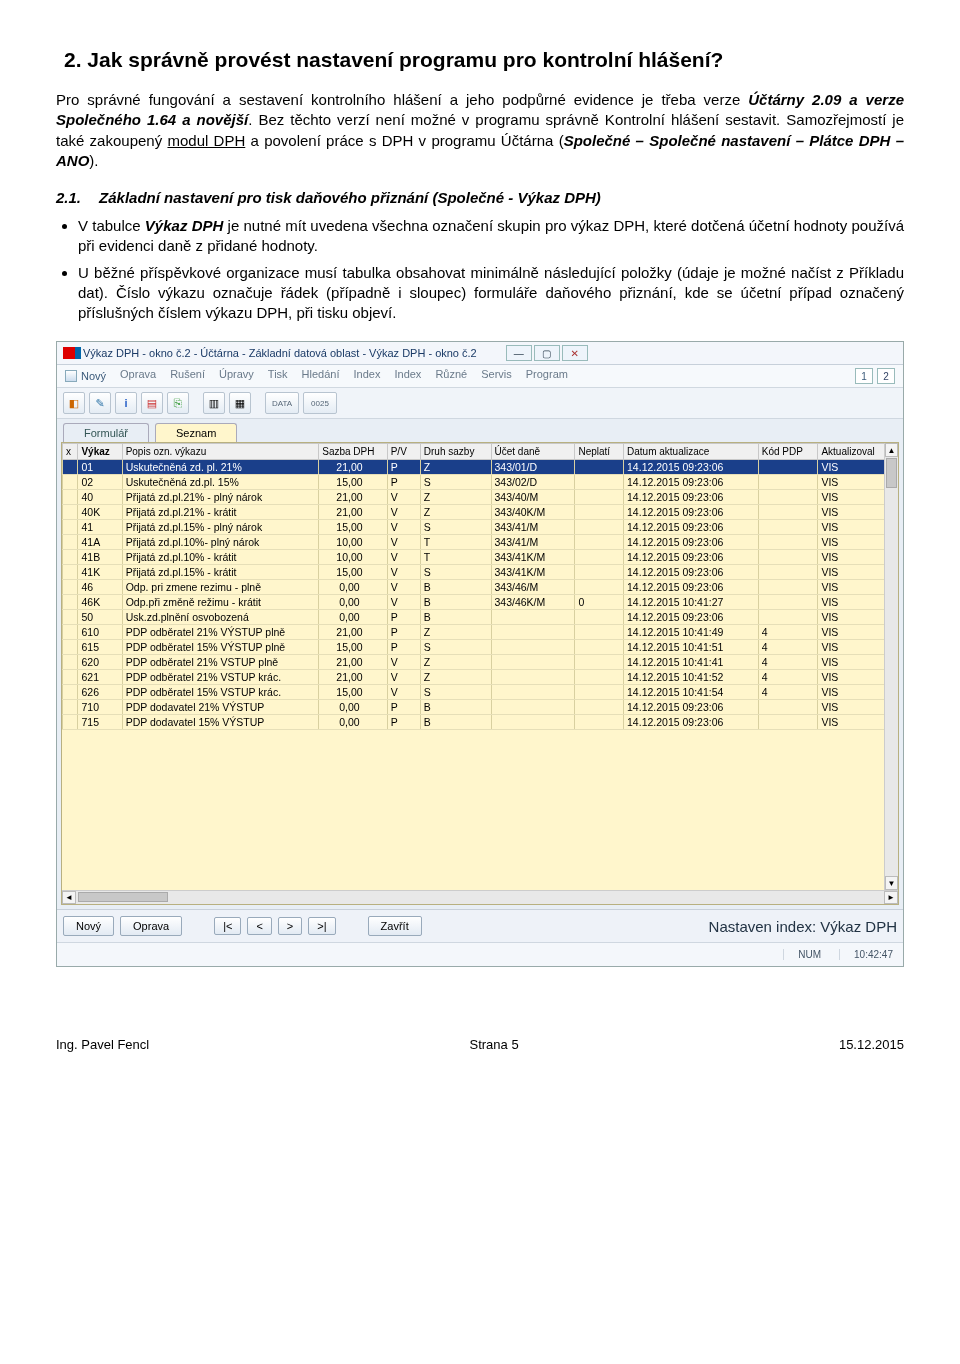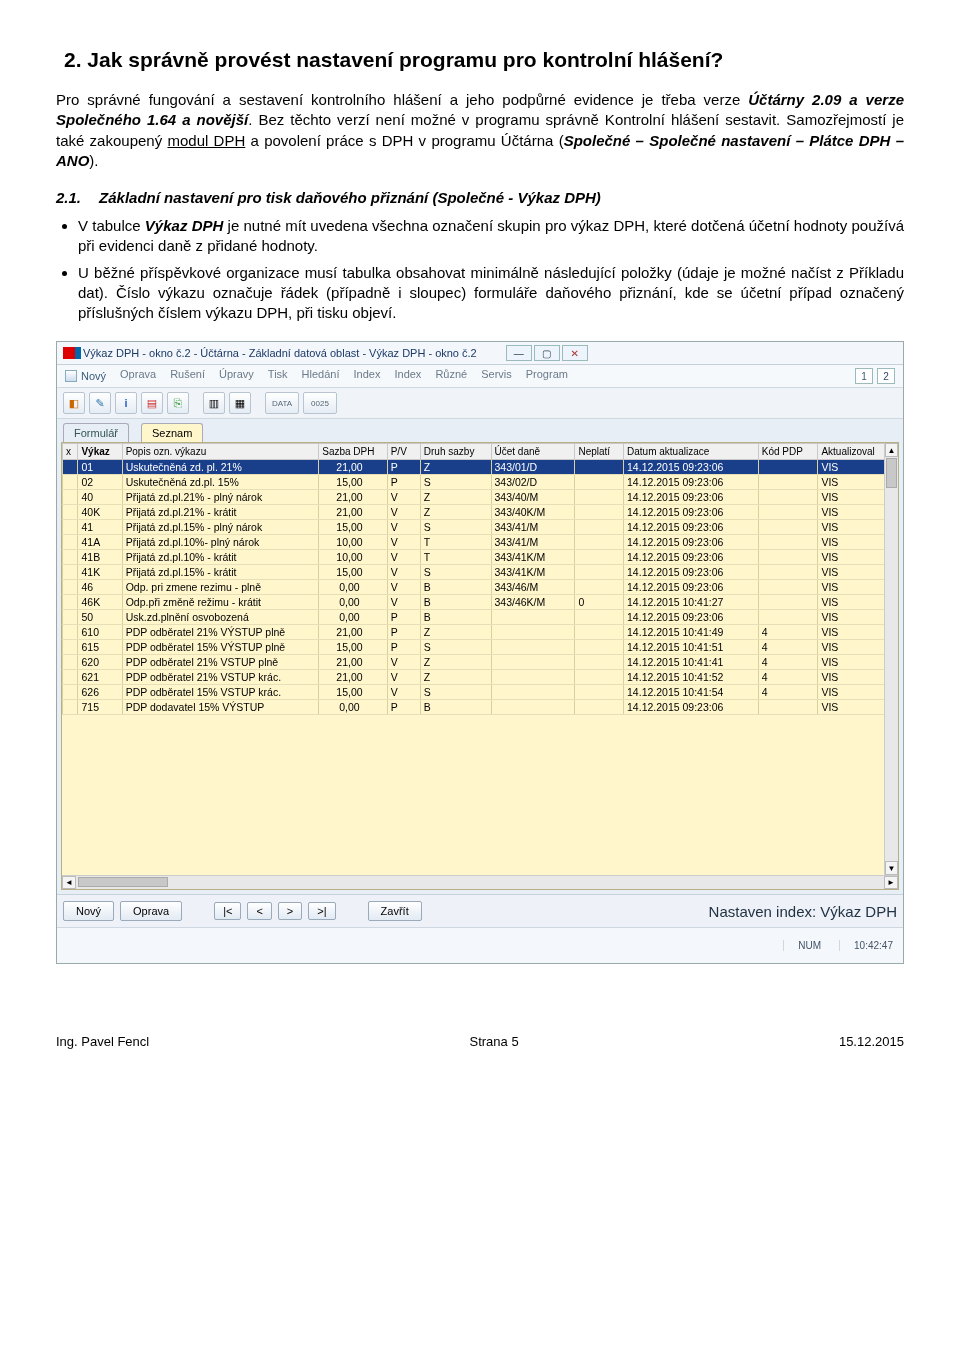--- a/index.html
+++ b/index.html
@@ -44,21 +44,21 @@
   .mb-icon { width:12px;height:12px;background:linear-gradient(#fff,#cde); border:1px solid #8ab; }
   .menubar .right { margin-left:auto; display:flex; gap:4px; }
   .pagebtn { width:18px;height:16px;border:1px solid #9bb;background:#fff;display:flex;align-items:center;justify-content:center;font-size:10px;color:#346; }
 
   .toolbar { display:flex; gap:4px; padding:4px 6px; background:#f0f4f9; border-bottom:1px solid #cfd7e0; align-items:center; }
   .tbtn { width:22px;height:22px;border:1px solid #b8c4d0;background:linear-gradient(#fff,#e4ecf4);border-radius:2px;display:flex;align-items:center;justify-content:center;font-size:11px; }
   .tbtn.wide { width:34px; font-size:8px; color:#567; }
   .tsep { width:6px; }
 
   .tabs-row { display:flex; padding:4px 6px 0 6px; background:#e8eef5; }
-  .tab { padding:3px 10px; border:1px solid #aab; border-bottom:none; background:#e8eef5; color:#355; margin-right:12px; border-radius:3px 3px 0 0; }
+  .tab { padding:3px 20px; border:1px solid #aab; border-bottom:none; background:#e8eef5; color:#355; margin-right:6px; border-radius:3px 3px 0 0; }
   .tab.active { background:#fff6cc; color:#000; font-weight:normal; }
 
   .grid-wrap { background:#fff6cc; margin:0 4px 4px 4px; border:1px solid #b8b080; }
   table.grid { border-collapse:collapse; width:100%; table-layout:fixed; background:#fff6cc; }
   table.grid th { background:#f0f0f0; border:1px solid #c8c8c8; font-weight:normal; font-size:10px; padding:2px 3px; text-align:left; white-space:nowrap; overflow:hidden; }
   table.grid th.sorted { font-weight:bold; }
   table.grid td { border-left:1px solid #d8d0a0; border-right:1px solid #d8d0a0; border-bottom:1px solid #e6dfb8; font-size:10.5px; padding:1px 3px; white-space:nowrap; overflow:hidden; text-overflow:clip; }
   tr.sel td { background:#1a3f8a; color:#fff; }
   .num-r { text-align:center; padding-right:10px !important; }
 
@@ -70,21 +70,21 @@
   .hscroll .arrow { width:14px; background:#f4f4f4; border:1px solid #bbb; font-size:8px; display:flex;align-items:center;justify-content:center; }
   .hscroll .track { flex:1; position:relative; }
   .hscroll .thumb { position:absolute; left:2px; top:1px; height:10px; width:90px; background:#c8c8c8; border:1px solid #aaa; }
 
   .bottombar { display:flex; align-items:center; gap:6px; padding:6px; background:#eef2f8; border-top:1px solid #c8d0da; }
   .bbtn { padding:3px 12px; border:1px solid #9ab; background:linear-gradient(#fff,#e2eaf3); border-radius:2px; font-size:11px; }
   .navbtn { padding:2px 8px; border:1px solid #9ab; background:linear-gradient(#fff,#e2eaf3); border-radius:2px; font-size:11px; min-width:22px; text-align:center; }
   .spacer { flex:1; }
   .idx { font-size:15px; color:#234; }
 
-  .statusbar { display:flex; justify-content:flex-end; gap:18px; padding:12px 10px; border-top:1px solid #cfd7e0; font-size:10px; color:#456; background:#f4f7fb; }
+  .statusbar { display:flex; justify-content:flex-end; gap:18px; padding:6px 10px; border-top:1px solid #cfd7e0; font-size:10px; color:#456; background:#f4f7fb; }
   .statusbar span { border-left:1px solid #cfd7e0; padding-left:14px; }
 
   .blankfill { height:160px; background:#fff6cc; }
 
   .footer { display:flex; justify-content:space-between; margin-top:70px; font-size:13px; }
 </style>
 </head>
 <body>
 
 <h2 class="doc-h2">2. Jak správně provést nastavení programu pro kontrolní hlášení?</h2>
@@ -393,20 +393,33 @@
               <td>V</td>
               <td>S</td>
               <td></td>
               <td></td>
               <td>14.12.2015 10:41:54</td>
               <td>4</td>
               <td>VIS</td>
             </tr>
             <tr>
               <td></td>
+              <td>710</td>
+              <td>PDP dodavatel 21% VÝSTUP</td>
+              <td class="num-r">0,00</td>
+              <td>P</td>
+              <td>B</td>
+              <td></td>
+              <td></td>
+              <td>14.12.2015 09:23:06</td>
+              <td></td>
+              <td>VIS</td>
+            </tr>
+            <tr>
+              <td></td>
               <td>715</td>
               <td>PDP dodavatel 15% VÝSTUP</td>
               <td class="num-r">0,00</td>
               <td>P</td>
               <td>B</td>
               <td></td>
               <td></td>
               <td>14.12.2015 09:23:06</td>
               <td></td>
               <td>VIS</td>

